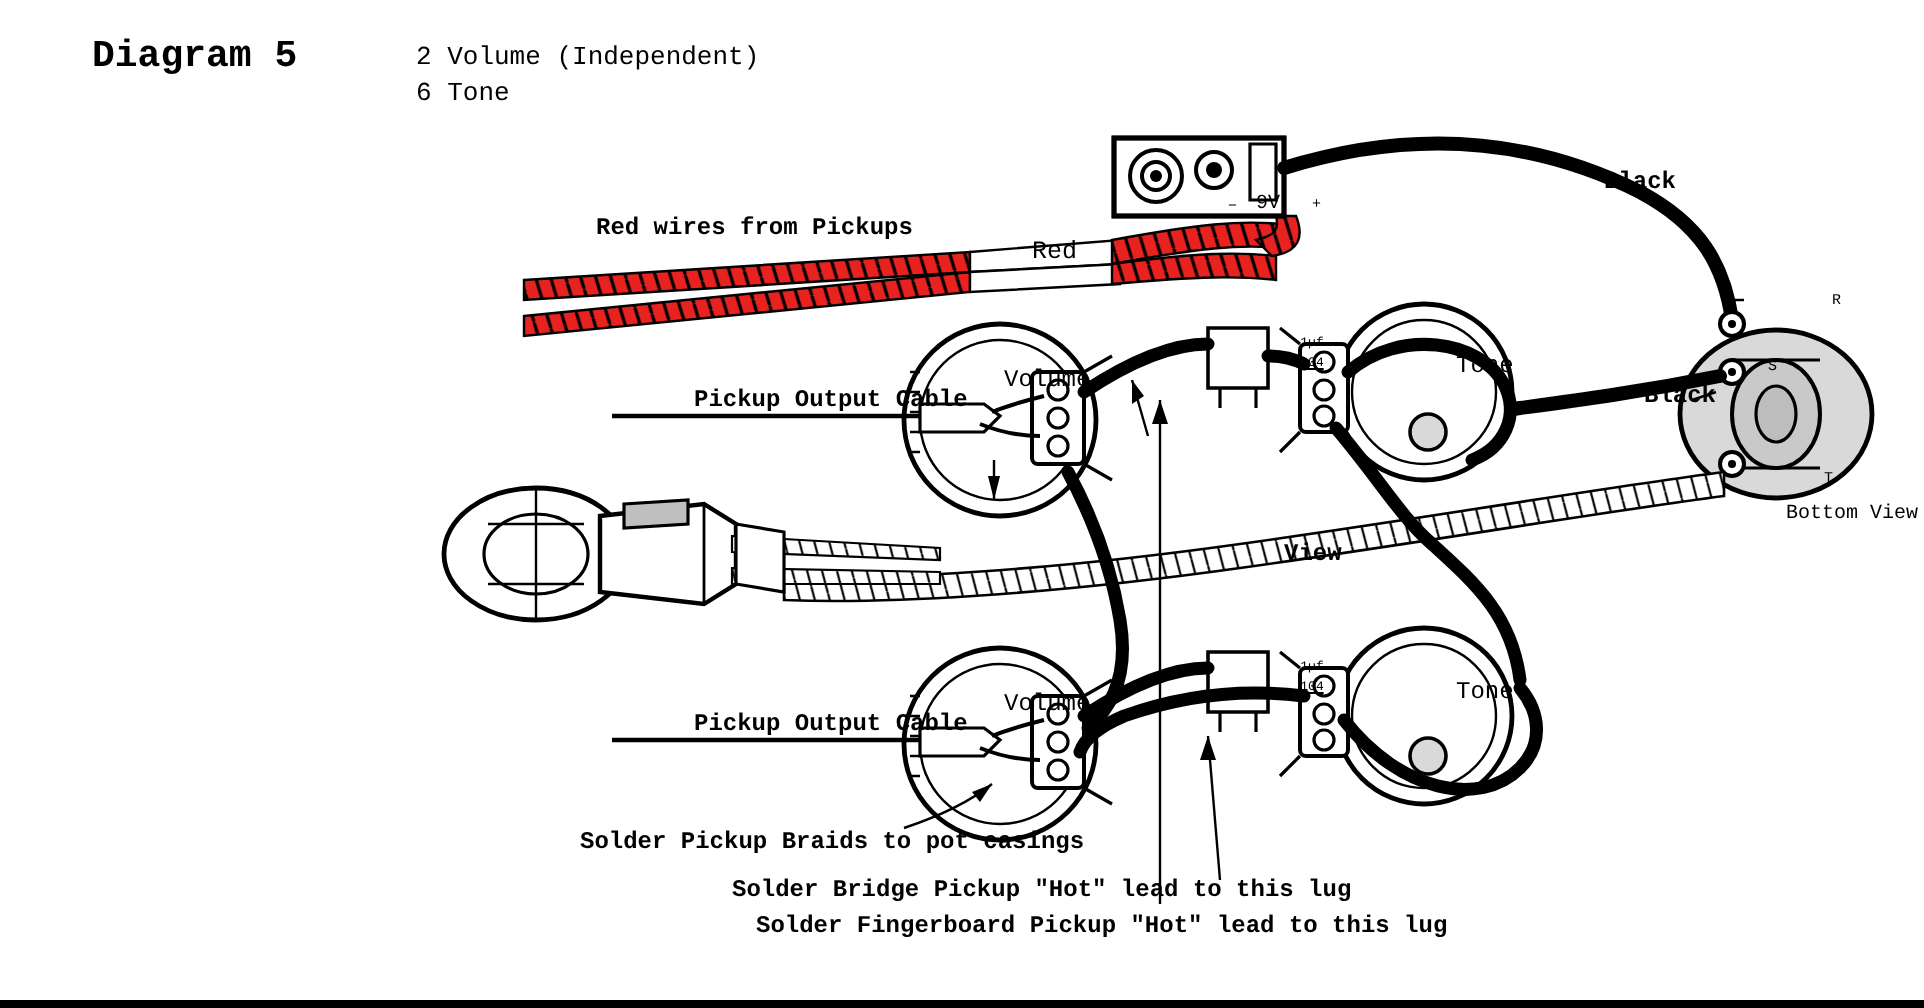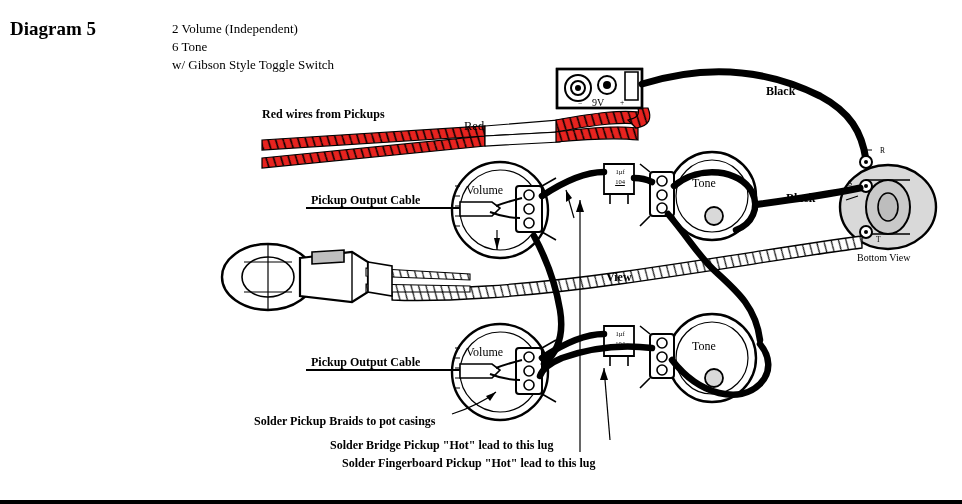--- a/index.html
+++ b/index.html
@@ -16,24 +16,25 @@
     overflow: hidden;
   }
   #svg-layer {
     position: absolute;
     left: 0; top: 0;
     width: 962px;
     height: 504px;
   }
   .lbl {
     position: absolute;
-    font-family: Liberation Serif, serif;
+    font-family: Liberation Mono, monospace;
     color: #000000;
     white-space: nowrap;
     line-height: 1.15;
+    margin-left: 36px;
   }
   .title {
     font-size: 19px;
     font-weight: bold;
   }
   .spec {
     font-size: 13px;
   }
   .bold-lbl {
     font-size: 12px;
@@ -247,25 +248,24 @@
       <path d="M580 200 L580 452" stroke="#000" stroke-width="1.2" fill="none"></path>
       <path d="M580 200 L576 212 L584 212 Z" fill="#000"></path>
     </g>
 
   </svg>
 
   <div class="lbl title" style="left:10px; top:18px;">Diagram 5</div>
 
   <div class="lbl spec" style="left:172px; top:22px;">2 Volume (Independent)</div>
   <div class="lbl spec" style="left:172px; top:40px;">6  Tone</div>
-  <div class="lbl spec" style="left:172px; top:58px;">w/ Gibson Style Toggle Switch</div>
 
   <div class="lbl bold-lbl" style="left:262px; top:108px;">Red wires from Pickups</div>
 
-  <div class="lbl plain-lbl" style="left:464px; top:119px;">Red</div>
+  <div class="lbl plain-lbl" style="left:480px; top:119px;">Red</div>
 
   <div class="lbl bold-lbl" style="left:766px; top:85px;">Black</div>
 
   <div class="lbl bold-lbl" style="left:786px; top:192px;">Black</div>
 
   <div class="lbl bold-lbl" style="left:606px; top:271px;">View</div>
 
   <div class="lbl bold-lbl" style="left:311px; top:194px;">Pickup Output Cable</div>
 
   <div class="lbl bold-lbl" style="left:311px; top:356px;">Pickup Output Cable</div>

